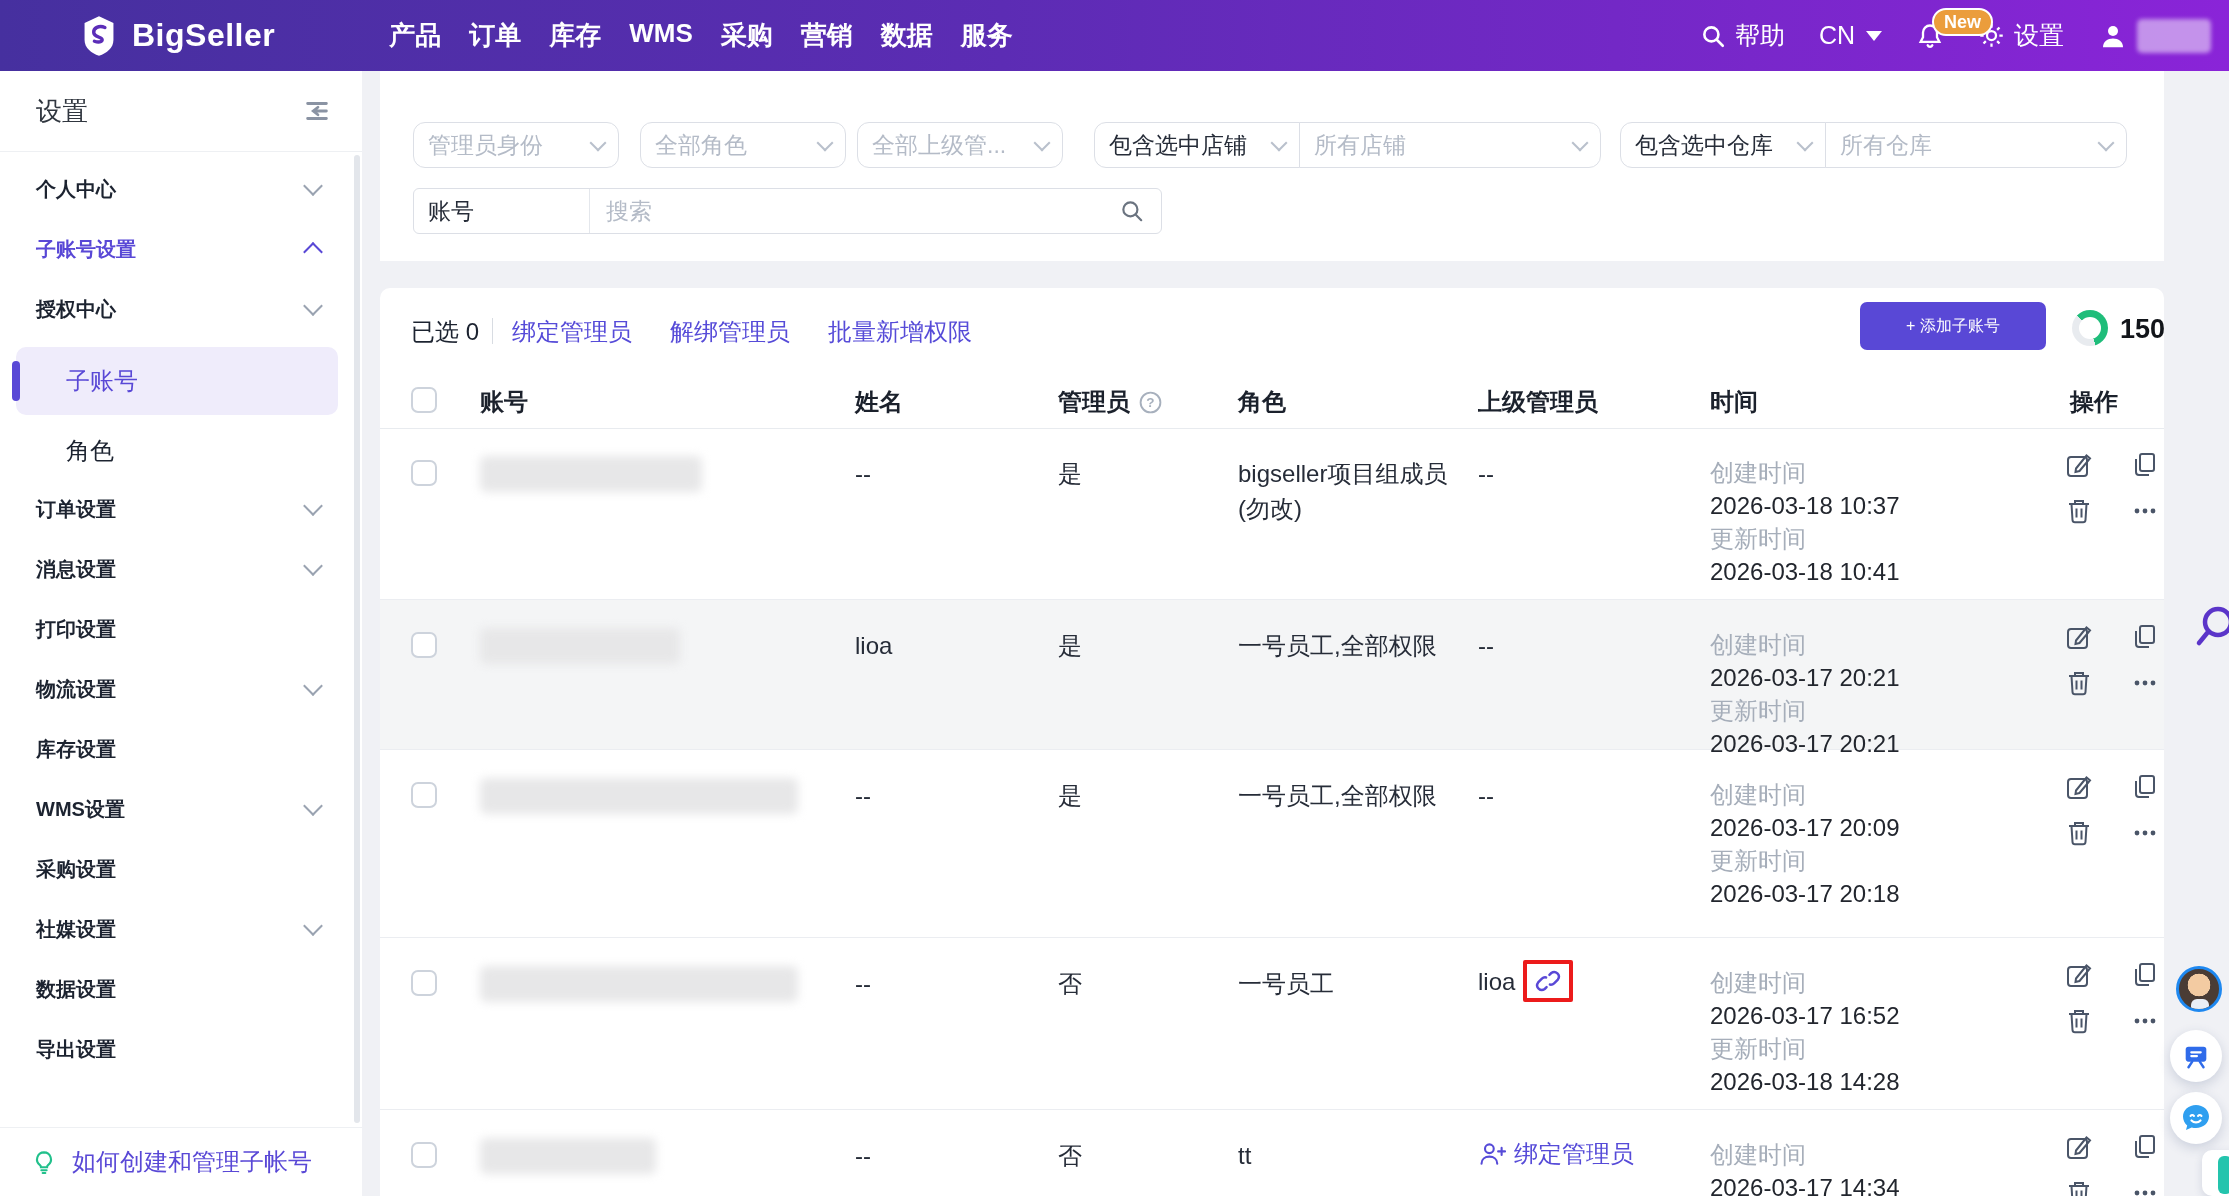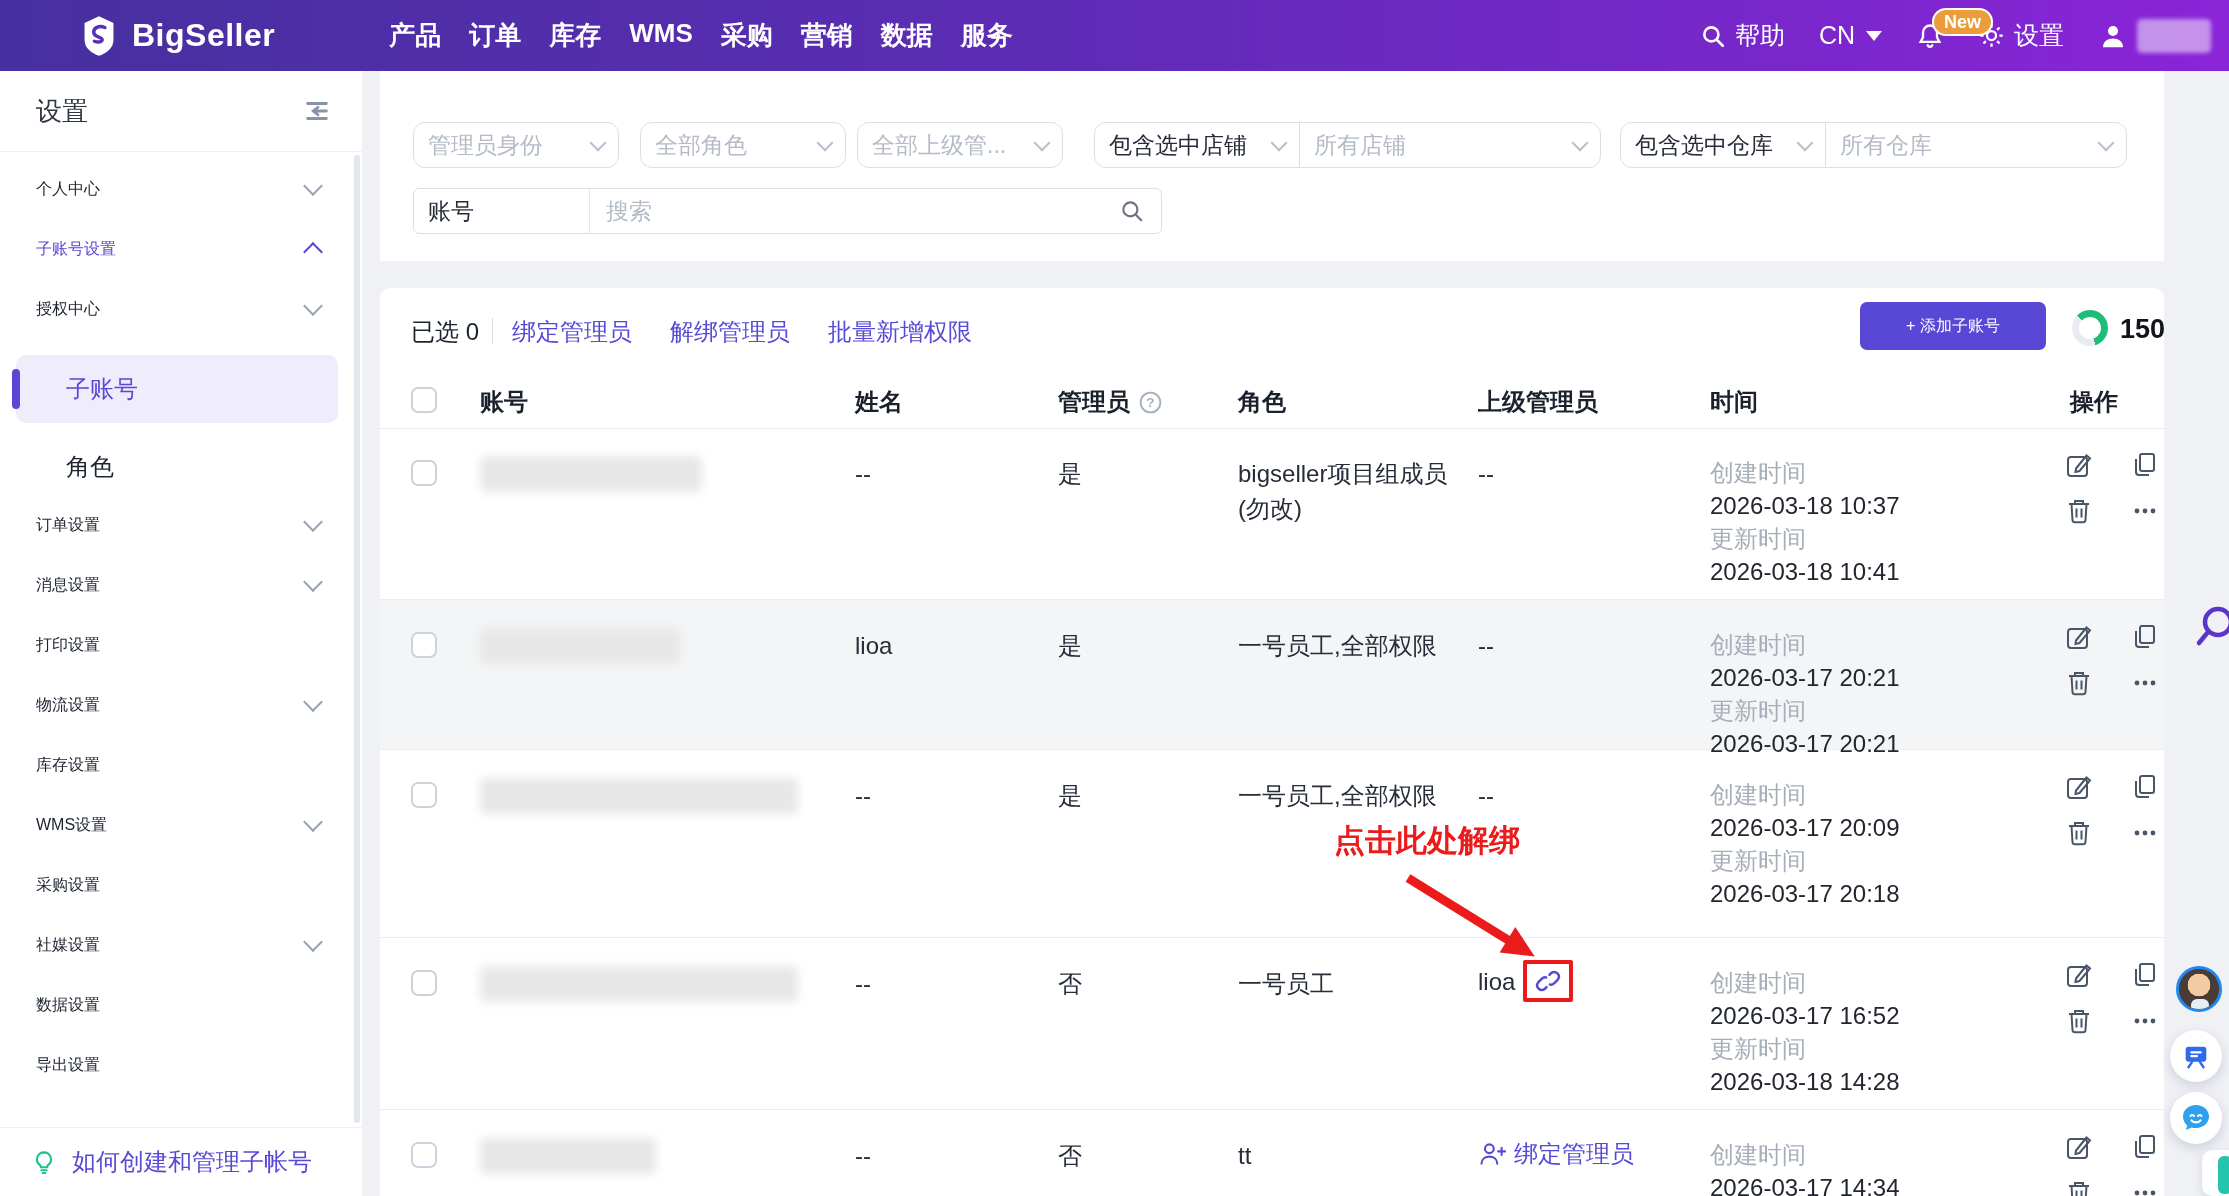--- a/index.html
+++ b/index.html
@@ -24,27 +24,27 @@
 
   
   .sidebar{position:absolute;left:0;top:71px;width:362px;height:1125px;background:#fff;}
   .side-title{position:absolute;left:0;top:0;right:0;height:80px;border-bottom:1px solid #eef0f3;
     display:flex;align-items:center;}
   .side-title-text{margin-left:36px;font-size:26px;color:#30363f;}
   .collapse-btn{margin-left:auto;margin-right:30px;cursor:pointer;display:flex;}
   .side-scroll{position:absolute;right:2px;top:84px;width:6px;height:968px;background:#e3e6eb;border-radius:3px;}
   .side-list{position:absolute;left:0;top:88px;right:8px;}
   .s-item{height:60px;display:flex;align-items:center;padding:0 34px 0 36px;cursor:pointer;}
-  .s-item .lbl{font-size:16px;font-weight:400;color:#1c2330;}
+  .s-item .lbl{font-size:20px;font-weight:700;color:#1c2330;}
   .s-item.active .lbl{color:#5948d6;}
   .chev{width:12px;height:12px;border-right:2.5px solid #9aa3b1;border-bottom:2.5px solid #9aa3b1;
     transform:rotate(45deg);margin-left:auto;margin-top:-6px;}
   .chev.up{transform:rotate(-135deg);margin-top:6px;border-color:#5948d6;}
   .s-sub{height:56px;display:flex;align-items:center;padding-left:66px;font-size:24px;color:#1c2330;cursor:pointer;}
-  .s-sub.sel{height:68px;margin:16px 16px;padding-left:50px;background:#efecfb;border-radius:10px;
+  .s-sub.sel{height:68px;margin:8px 16px;padding-left:50px;background:#efecfb;border-radius:10px;
     color:#5948d6;position:relative;}
   .s-sub.sel::before{content:"";position:absolute;left:-4px;top:14px;width:8px;height:40px;
     border-radius:5px;background:#5948d6;}
   .side-help{position:absolute;left:0;bottom:0;right:0;height:68px;border-top:1px solid #eef0f3;
     display:flex;align-items:center;padding-left:30px;gap:14px;cursor:pointer;}
   .side-help-text{font-size:24px;color:#5948d6;}
 
   
   .filter-card{position:absolute;left:380px;top:71px;width:1784px;height:190px;background:#fff;}
   .fbox{position:absolute;height:46px;border:1px solid #dcdfe6;border-radius:12px;background:#fff;
@@ -580,27 +580,20 @@
           <span class="act-icon" style="left: 1748px; top: 66px;">
             <svg width="32" height="32" viewBox="0 0 32 32" fill="#4a5568">
               <circle cx="8" cy="16" r="2.4"></circle>
               <circle cx="16" cy="16" r="2.4"></circle>
               <circle cx="24" cy="16" r="2.4"></circle>
             </svg>
           </span>
         </div>
       </div>
 
-    <div class="annot">
-      <div class="annot-text">点击此处解绑</div>
-      <svg width="330" height="190" viewBox="0 0 330 190">
-        <line x1="88" y1="62" x2="188" y2="124" stroke="#ec1b1b" stroke-width="9"></line>
-        <polygon points="22,0 -10,-15 -10,15" transform="translate(196,129) rotate(31.5)" fill="#ec1b1b"></polygon>
-      </svg>
-    </div>
   </div>
 
   <span class="fab-search">
     <svg width="46" height="46" viewBox="0 0 46 46" fill="none" stroke="#5b35c9" stroke-width="4.5" stroke-linecap="round">
       <circle cx="26" cy="18" r="13"></circle>
         <path d="M16 28L7 39"></path>
     </svg>
   </span>
   <div class="cs-avatar"></div>
   <div class="fab board">

